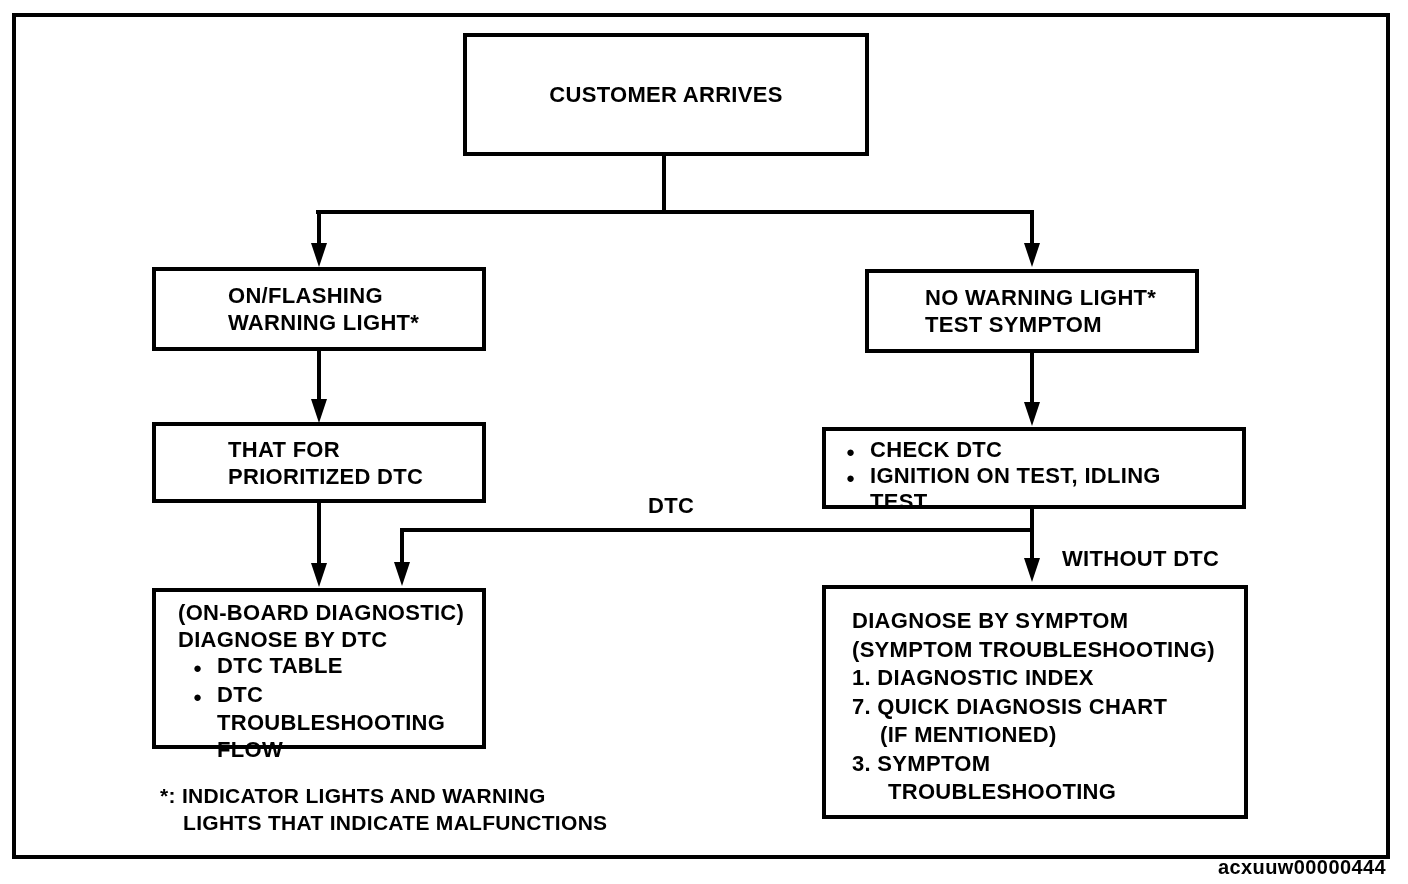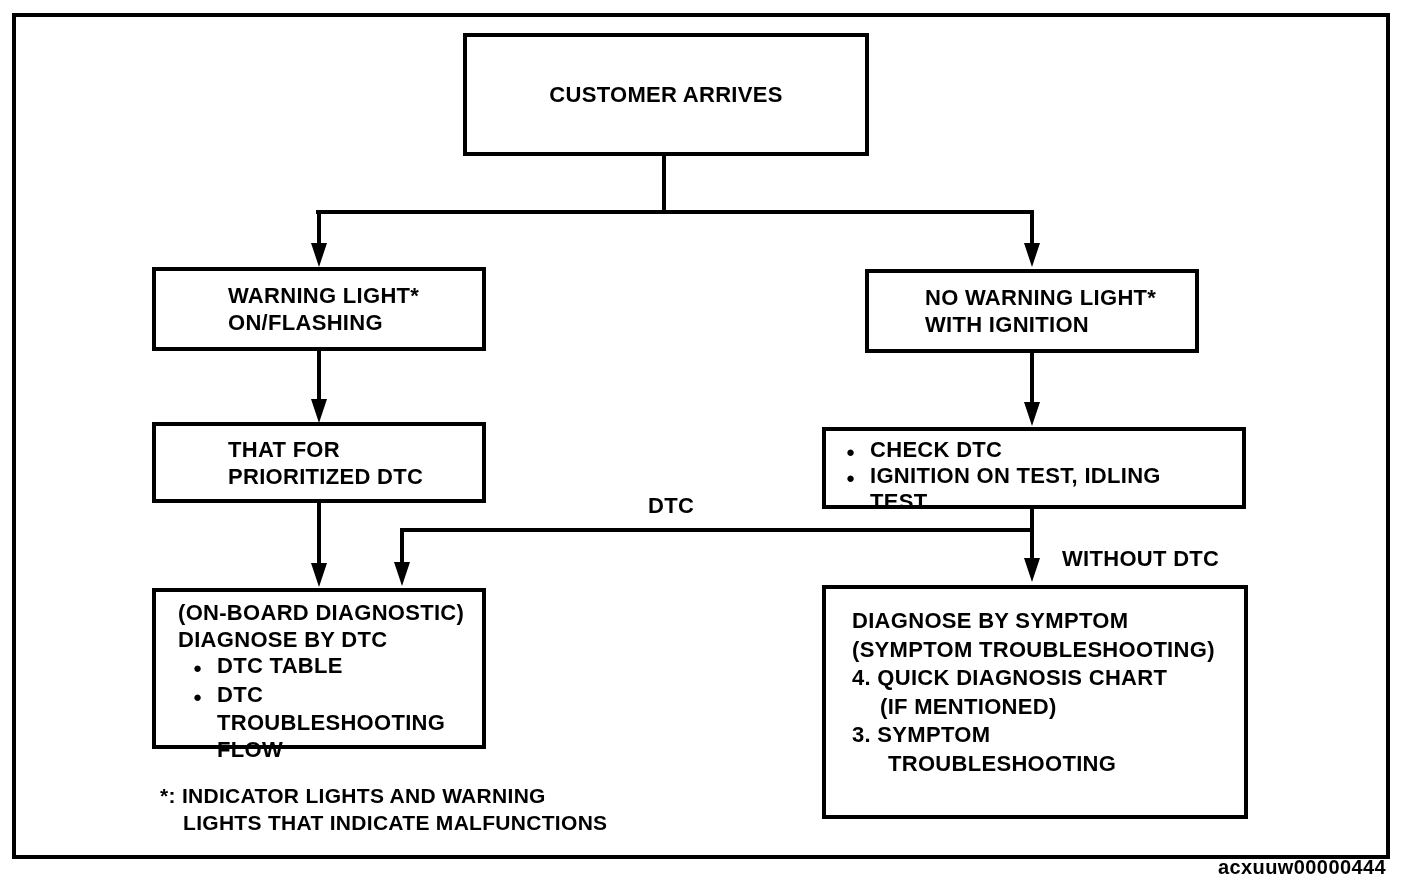--- a/index.html
+++ b/index.html
@@ -70,27 +70,27 @@
   <div class="arr" style="left:1024px;top:402px"></div>
   <div class="arr" style="left:311px;top:563px"></div>
   <div class="arr" style="left:1024px;top:558px"></div>
   <div class="arr" style="left:394px;top:562px"></div>
 
   <div class="node center" style="left:463px;top:33px;width:406px;height:123px">
     <div class="ln">CUSTOMER ARRIVES</div>
   </div>
 
   <div class="node" style="left:152px;top:267px;width:334px;height:84px;padding-left:72px">
+    <div class="ln">ON/FLASHING</div>
     <div class="ln">WARNING LIGHT*</div>
-    <div class="ln">ON/FLASHING</div>
   </div>
 
   <div class="node" style="left:865px;top:269px;width:334px;height:84px;padding-left:56px">
     <div class="ln">NO WARNING LIGHT*</div>
-    <div class="ln">WITH IGNITION</div>
+    <div class="ln">TEST SYMPTOM</div>
   </div>
 
   <div class="node" style="left:152px;top:422px;width:334px;height:81px;padding-left:72px">
     <div class="ln">THAT FOR</div>
     <div class="ln">PRIORITIZED DTC</div>
   </div>
 
   <div class="node topalign" style="left:822px;top:427px;width:424px;height:82px;padding:7px 0 0 20px;line-height:24px">
     <div class="row">
       <span class="bullet">●</span>
@@ -114,21 +114,22 @@
       <span class="bullet">●</span>
       <span class="ln">DTC</span>
     </div>
     <div class="ln" style="padding-left:39px">TROUBLESHOOTING</div>
     <div class="ln" style="padding-left:39px">FLOW</div>
   </div>
 
   <div class="node topalign" style="left:822px;top:585px;width:426px;height:234px;padding:18px 0 0 26px;line-height:28.5px">
     <div class="ln">DIAGNOSE BY SYMPTOM</div>
     <div class="ln">(SYMPTOM TROUBLESHOOTING)</div>
-    <div class="ln">4. QUICK DIAGNOSIS CHART</div>
+    <div class="ln">1. DIAGNOSTIC INDEX</div>
+    <div class="ln">7. QUICK DIAGNOSIS CHART</div>
     <div class="ln" style="padding-left:28px">(IF MENTIONED)</div>
     <div class="ln">3. SYMPTOM</div>
     <div class="ln" style="padding-left:36px">TROUBLESHOOTING</div>
   </div>
 
   <div class="edge-label" style="left:648px;top:493px">DTC</div>
   <div class="edge-label" style="left:1062px;top:546px">WITHOUT DTC</div>
 
   <div class="footnote">
     <div class="ln">*: INDICATOR LIGHTS AND WARNING</div>

